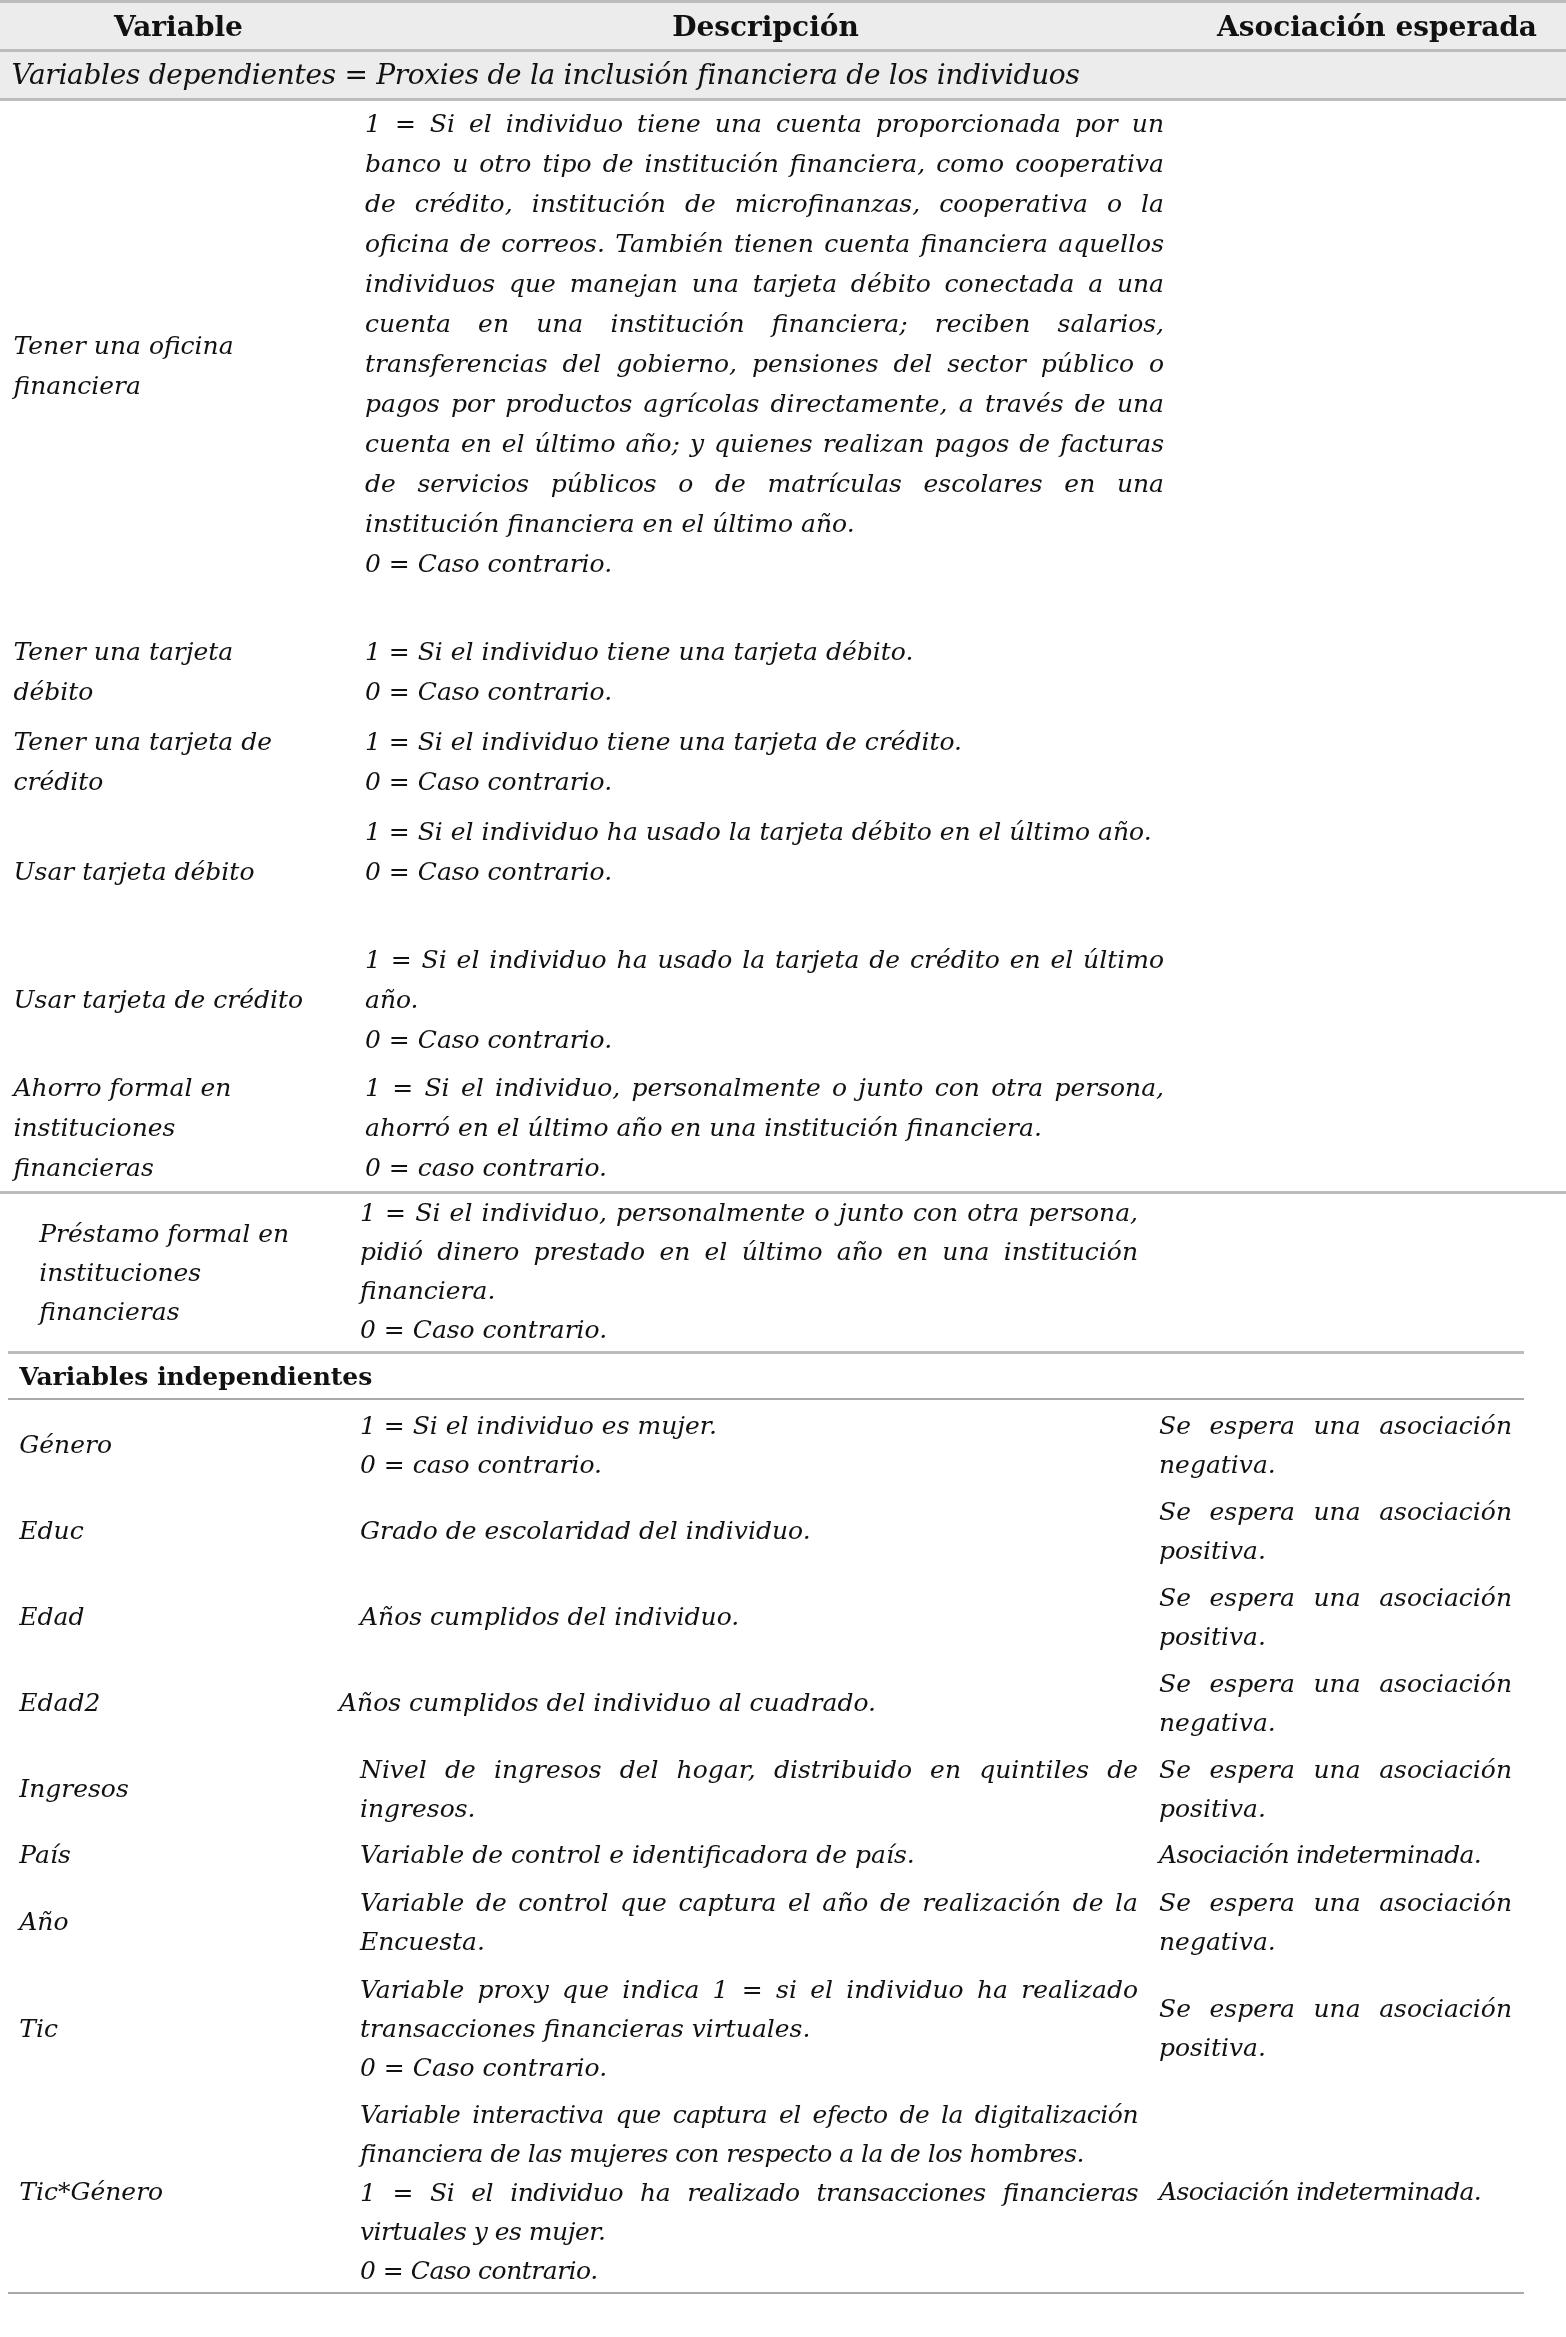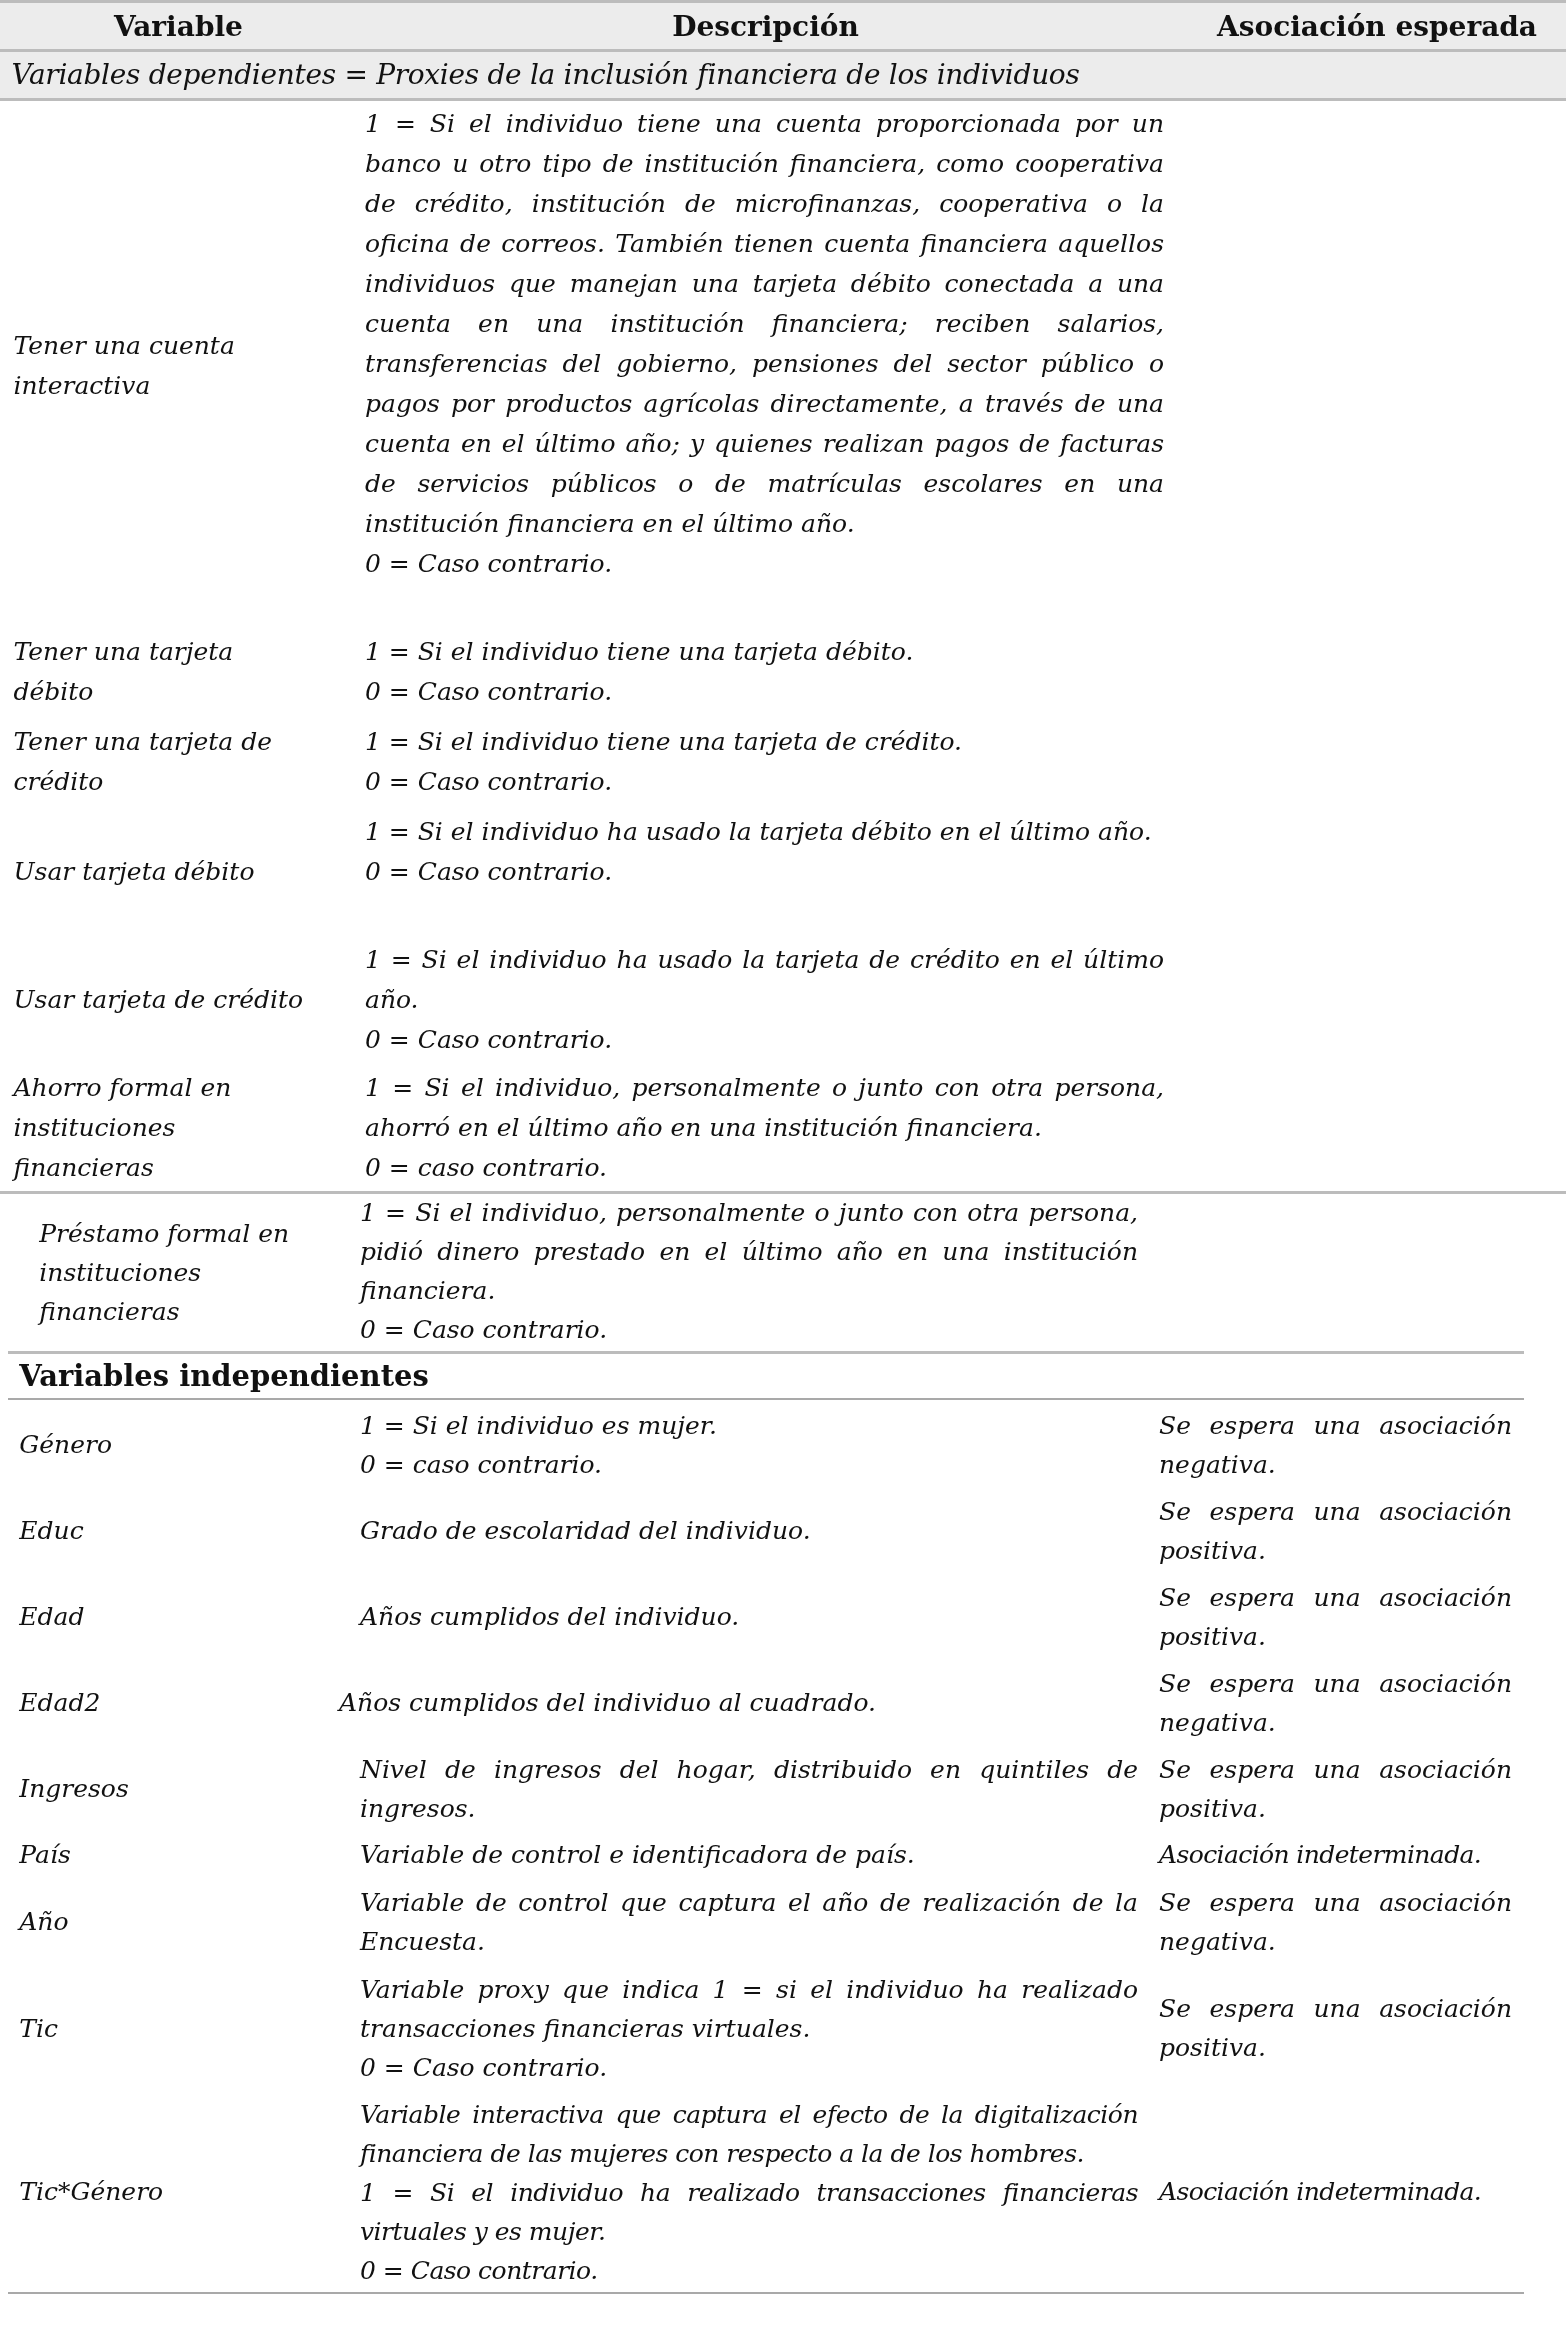--- a/index.html
+++ b/index.html
@@ -8,36 +8,36 @@
   .hdr { position:absolute; left:0; top:0; width:1566px; height:99px; background:#ececec; }
   .rule { position:absolute; height:2.9px; background:#bcbcbc; }
   .rule.thin { height:1.9px; background:#a9a9a9; }
   .h-cell { position:absolute; top:5.8px; height:42px; line-height:42px; font-weight:bold;
             font-size:28px; text-align:center; }
   .sub { position:absolute; left:11.6px; top:54px; height:42px; line-height:42px; font-style:italic; font-size:28px; letter-spacing:-0.3px;text-align:right; }
   .cell { position:absolute; font-size:25px; line-height:40px;font-style:italic; }
   .var { display:flex; align-items:center; }
   .desc { text-align:justify; text-align-last:left; white-space:pre-line; }
   .assoc { display:flex; align-items:center; text-align:justify; text-align-last:left; }
-  .section { position:absolute; left:19.3px; font-weight:bold; font-size:29px; line-height:39px; }
+  .section { position:absolute; left:19.3px; font-weight:bold; font-size:25px; line-height:39px; }
 </style>
 </head>
 <body>
 
 <div class="hdr"></div>
 <div class="rule" style="left:0;top:0;width:1566px;"></div>
 <div class="h-cell" style="left:0;width:357px;">Variable</div>
 <div class="h-cell" style="left:365px;width:801px;">Descripción</div>
 <div class="h-cell" style="left:1188px;width:378px;">Asociación esperada</div>
 <div class="rule" style="left:0;top:49px;width:1566px;"></div>
 <div class="sub">Variables dependientes = Proxies de la inclusión financiera de los individuos</div>
 <div class="rule" style="left:0;top:98px;width:1566px;"></div>
 
 <div>
-  <div class="cell var" style="left:13.5px;top:108px;width:328px;height:515px;">Tener una cuenta interactiva</div>
+  <div class="cell var" style="left:13.5px;top:108px;width:328px;height:515px;">Tener una oficina financiera</div>
   <div class="cell desc" style="left:365px;top:104px;width:799px;height:521px;">1 = Si el individuo tiene una cuenta proporcionada por un banco u otro tipo de institución financiera, como cooperativa de crédito, institución de microfinanzas, cooperativa o la oficina de correos. También tienen cuenta financiera aquellos individuos que manejan una tarjeta débito conectada a una cuenta en una institución financiera; reciben salarios, transferencias del gobierno, pensiones del sector público o pagos por productos agrícolas directamente, a través de una cuenta en el último año; y quienes realizan pagos de facturas de servicios públicos o de matrículas escolares en una institución financiera en el último año.
 0 = Caso contrario.</div>
 </div>
 <div>
   <div class="cell var" style="left:13.5px;top:632px;width:290px;height:79px;">Tener una tarjeta débito</div>
   <div class="cell desc" style="left:365px;top:632px;width:799px;height:79px;">1 = Si el individuo tiene una tarjeta débito.
 0 = Caso contrario.</div>
 </div>
 <div>
   <div class="cell var" style="left:13.5px;top:722px;width:309px;height:79px;">Tener una tarjeta de crédito</div>

